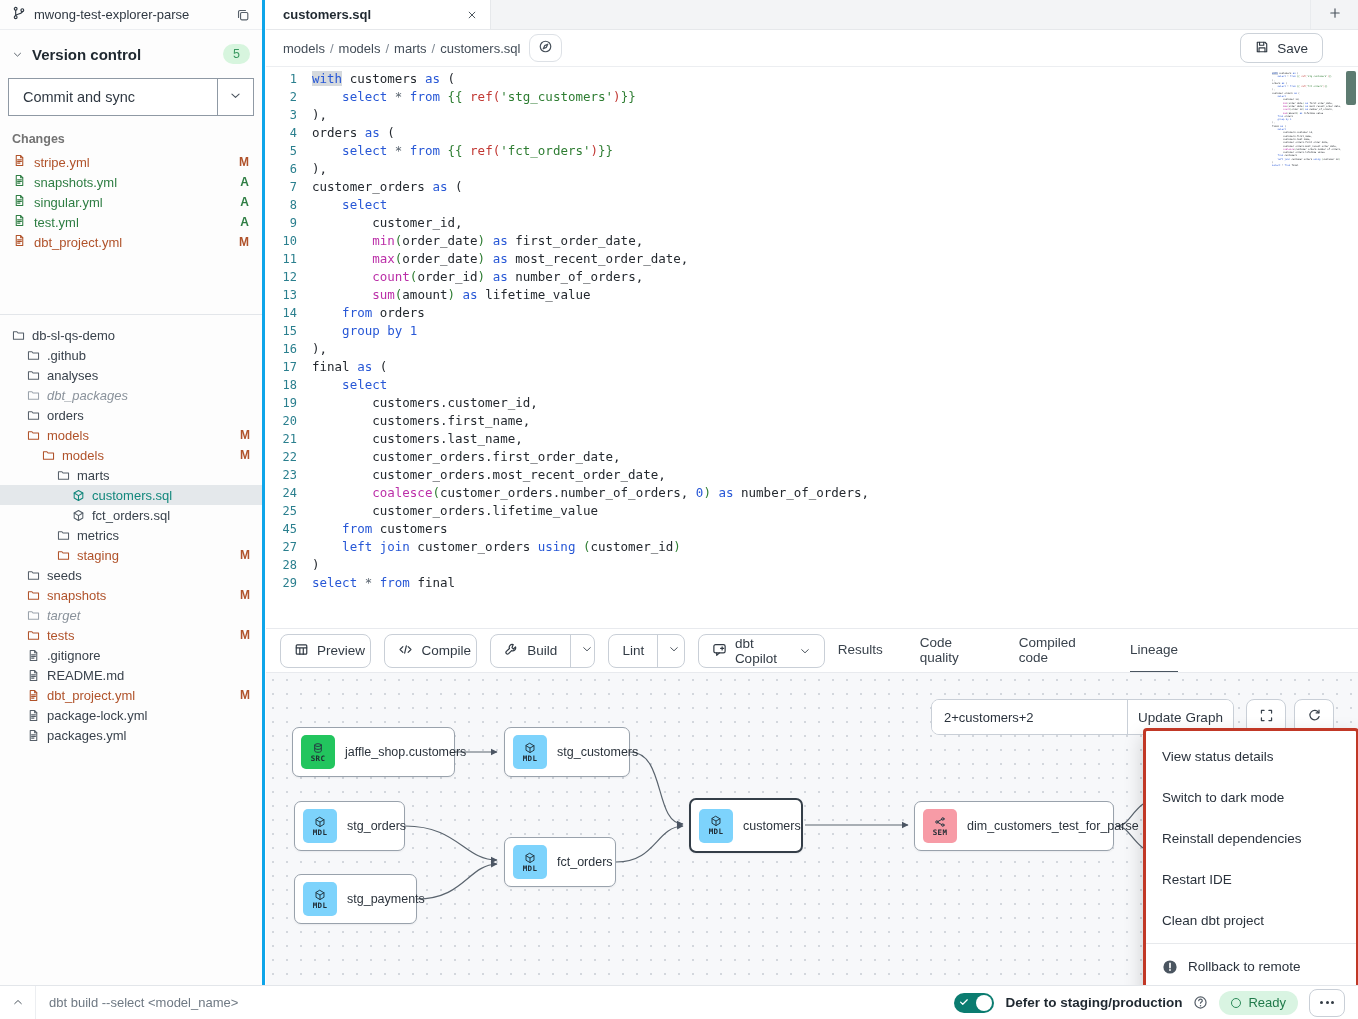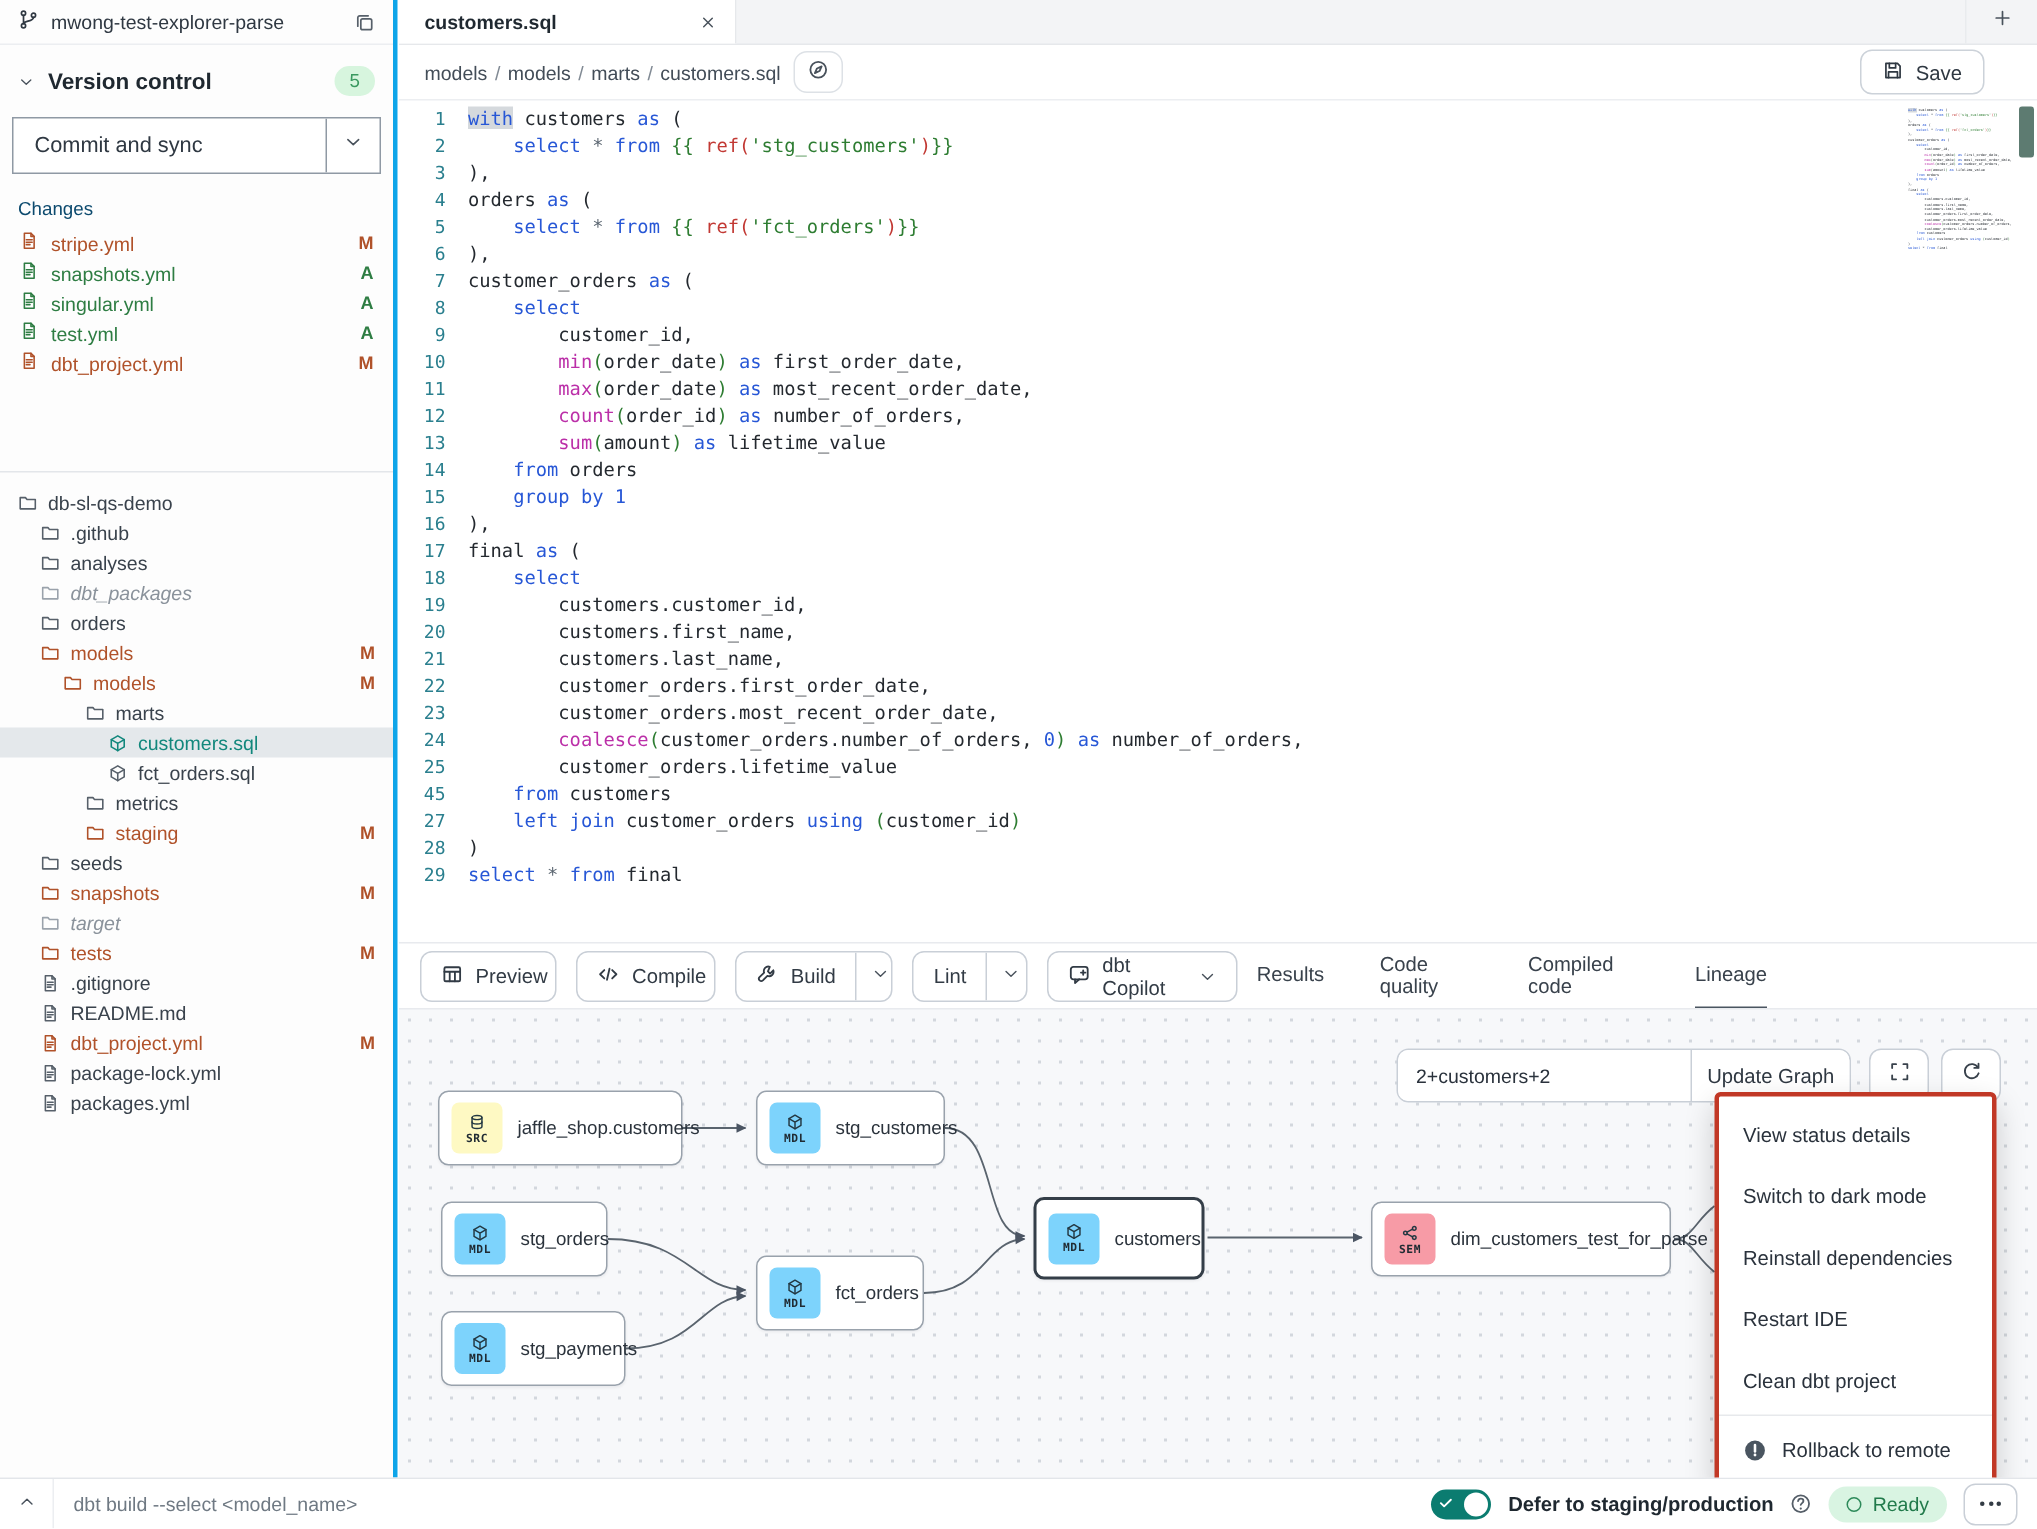--- a/index.html
+++ b/index.html
@@ -10,21 +10,21 @@
   .sidebar { position:absolute; left:0; top:0; width:265px; bottom:16px; background:#fdfdfd; border-right:3px solid #0ea5e9; overflow:hidden; }
   .project-row { height:30px; display:flex; align-items:center; gap:8px; padding:0 12px; font-size:13px; color:#2f3842; border-bottom:1px solid #eceef1; }
   .project-row .copy { margin-left:auto; color:#57606a; display:flex; }
   .sec-header { display:flex; align-items:center; gap:9px; padding:14px 12px 6px; color:#1f2830; }
   .sec-header .chev { color:#49525c; display:flex; }
   .sec-title { font-size:15px; font-weight:700; }
   .vc-badge { margin-left:auto; min-width:27px; height:20px; border-radius:10px; background:#d7f5de; color:#3a9960; font-size:12.5px; display:flex; align-items:center; justify-content:center; padding:0 8px; }
   .commit-split { margin:8px 8px 12px; height:38px; display:flex; border:1px solid #8f99a4; border-radius:0; background:#fff; overflow:hidden; }
   .commit-main { flex:1; display:flex; align-items:center; padding:0 14px; font-size:14.5px; color:#2f3842; cursor:pointer; }
   .commit-caret { width:36px; border-left:1px solid #8f99a4; display:flex; align-items:center; justify-content:center; color:#49525c; cursor:pointer; }
-  .changes-label { font-size:12.5px; font-weight:400; color:#0c4a6e; padding:4px 12px 6px; }
+  .changes-label { font-size:12.5px; font-weight:700; color:#737373; padding:4px 12px 6px; }
   .change-row { height:20px; display:flex; align-items:center; gap:8px; padding:0 13px; font-size:13px; cursor:pointer; }
   .change-row .st { margin-left:auto; font-weight:700; font-size:12px; }
   .c-m { color:#b0522a; } .c-a { color:#2e7d43; }
   .spacer { height:62px; }
   .sec-divider { height:1px; background:#e3e6ea; }
   .fe-search { margin-left:auto; color:#49525c; display:flex; cursor:pointer; }
   .tree { padding-top:10px; }
   .tree-row { height:20px; display:flex; align-items:center; gap:7px; font-size:13px; color:#39424c; padding-right:12px; cursor:pointer; }
   .tree-row .ti { flex:none; display:flex; color:#57606a; }
   .tree-row .st { margin-left:auto; font-weight:700; font-size:12px; }
@@ -62,29 +62,29 @@
   .ptab { display:flex; align-items:center; font-size:13.5px; color:#39424c; border-bottom:2px solid transparent; cursor:pointer; }
   .ptab.active { border-bottom-color:#4a5560; }
 
   .lineage { position:relative; height:313px; border-top:1px solid #e8eaee; background:#f7f8fa; background-image:radial-gradient(#d3d7dd 1px, transparent 1.2px); background-size:14px 14px; overflow:hidden; }
   .edges { position:absolute; left:0; top:0; }
   .gnode { position:absolute; height:50px; background:#fff; border:1px solid #99a2ac; border-radius:7px; display:flex; align-items:center; gap:10px; padding:0 12px 0 8px; box-shadow:0 1px 2px rgba(16,24,40,.06); cursor:pointer; z-index:2; }
   .gnode.selected { border:2px solid #343e48; height:55px; }
   .gbadge { width:34px; height:34px; border-radius:5px; flex:none; display:flex; flex-direction:column; align-items:center; justify-content:center; }
   .gbadge .bico { display:flex; color:#233842; }
   .gbadge .blab { font-family:"DejaVu Sans Mono", monospace; font-size:7.5px; font-weight:700; letter-spacing:.4px; color:#202b33; }
-  .b-src { background:#fef9c3; } .b-mdl { background:#7dd3fc; } .b-sem { background:#f79ba6; }
+  .b-src { background:#22c55e; } .b-mdl { background:#7dd3fc; } .b-sem { background:#f79ba6; }
   .nlabel { font-size:12.5px; color:#2b333c; white-space:nowrap; }
 
   .graph-search { position:absolute; left:665px; top:26px; height:36px; display:flex; border:1px solid #c9cfd7; border-radius:8px; background:#fff; overflow:hidden; z-index:3; }
   .graph-search input { width:195px; border:none; outline:none; padding:0 12px; font-size:13px; color:#2a323c; font-family:"Liberation Sans",sans-serif; }
   .update-btn { width:106px; border-left:1px solid #c9cfd7; display:flex; align-items:center; justify-content:center; font-size:13.5px; color:#2f3842; background:#fff; cursor:pointer; }
   .icon-btn { position:absolute; top:26px; width:40px; height:36px; border:1px solid #c9cfd7; border-radius:8px; background:#fff; display:flex; align-items:center; justify-content:center; color:#39424c; cursor:pointer; z-index:3; }
 
-  .ctx-menu { position:absolute; left:877px; top:55px; width:188px; background:#fff; border:3px solid #c13826; border-radius:4px; box-shadow:0 8px 20px rgba(0,0,0,.18); padding:5px 0 4px; z-index:10; }
+  .ctx-menu { position:absolute; left:877px; top:55px; width:216px; background:#fff; border:3px solid #c13826; border-radius:4px; box-shadow:0 8px 20px rgba(0,0,0,.18); padding:5px 0 4px; z-index:10; }
   .menu-item { height:41px; display:flex; align-items:center; gap:10px; padding:0 16px; font-size:13.5px; color:#2a323c; cursor:pointer; }
   .menu-divider { height:1px; background:#e7e9ec; margin:2px 0; }
 
   
   .statusbar { position:absolute; left:0; right:0; bottom:0; height:34px; background:#fff; border-top:1px solid #e3e6ea; display:flex; align-items:center; }
   .sb-collapse { width:36px; height:100%; display:flex; align-items:center; justify-content:center; color:#49525c; border-right:1px solid #eceef1; cursor:pointer; }
   .sb-cmd { width:540px; border:none; outline:none; background:transparent; padding-left:13px; font-size:13px; color:#39424c; font-family:"Liberation Sans",sans-serif; }
   .sb-cmd::placeholder { color:#6f7983; opacity:1; }
   .sb-right { margin-left:auto; display:flex; align-items:center; gap:11px; padding-right:13px; }
   .toggle { position:relative; width:40px; height:20px; border-radius:10px; background:#0b7c70; flex:none; cursor:pointer; }

